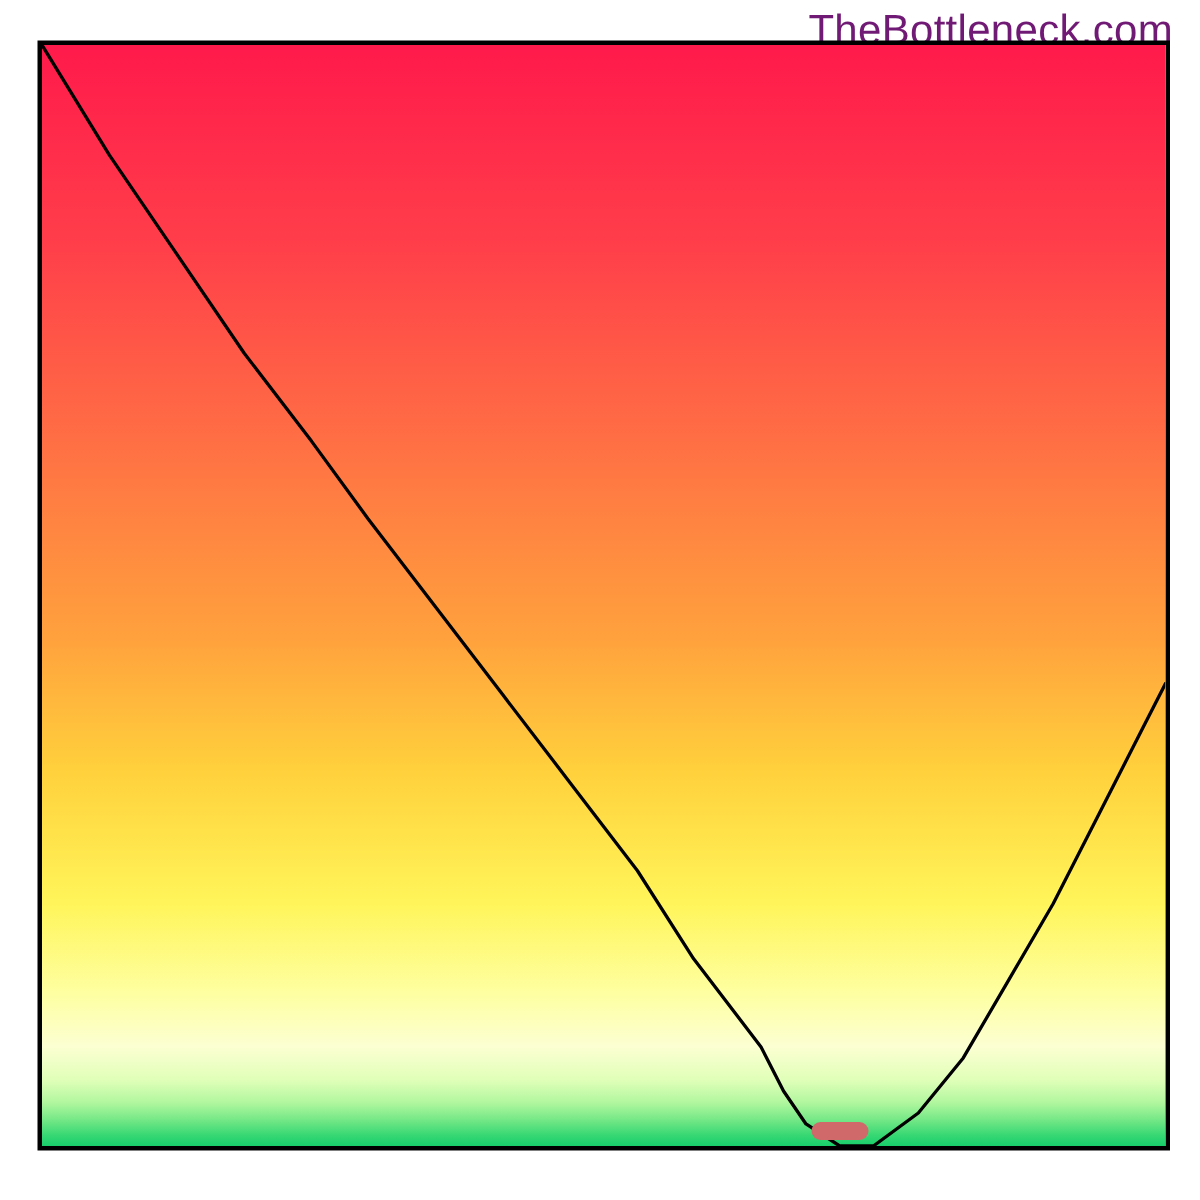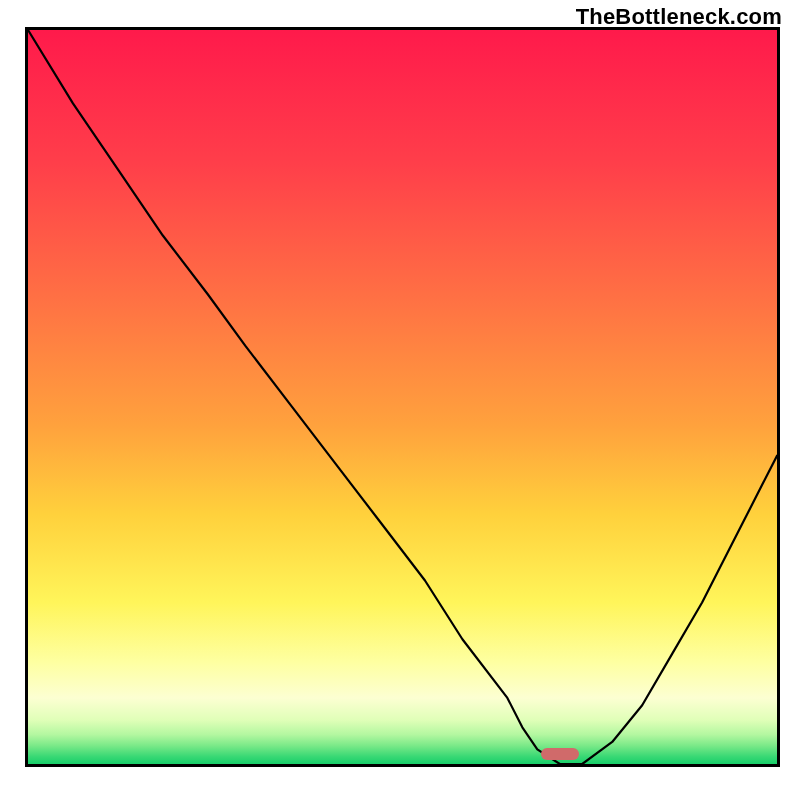--- a/index.html
+++ b/index.html
@@ -12,23 +12,23 @@
   }
   .container {
     position: relative;
     width: 800px;
     height: 800px;
   }
   .watermark {
     position: absolute;
     top: 4px;
     right: 18px;
-    color: #000000;
-    font-size: 22px;
-    font-weight: 700;
+    color: #701a75;
+    font-size: 28px;
+    font-weight: 400;
     letter-spacing: 0.2px;
   }
   .plot-frame {
     position: absolute;
     left: 25px;
     top: 27px;
     width: 755px;
     height: 740px;
     border: 3px solid #000;
     box-sizing: border-box;

